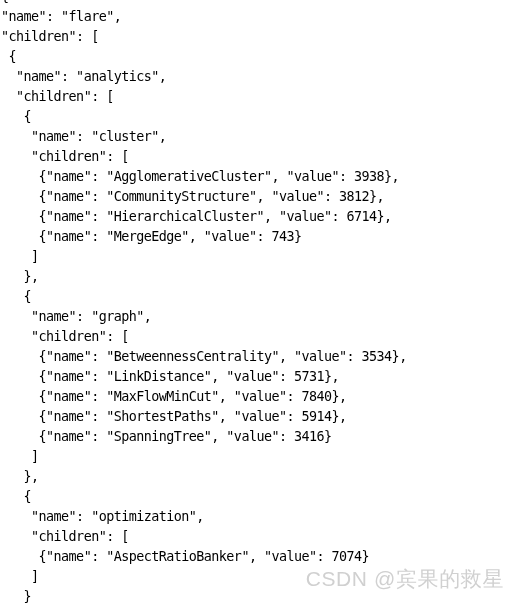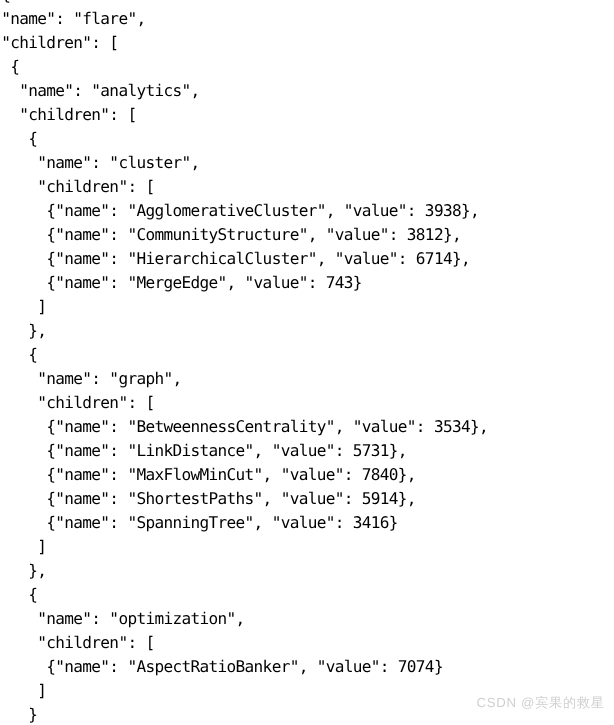--- a/index.html
+++ b/index.html
@@ -34,21 +34,21 @@
     letter-spacing: -0.55px;
     padding-left: 1px;
     margin: 0;
   }
 
   #watermark {
     position: absolute;
     right: 8px;
     bottom: 11px;
     font-family: "Liberation Sans", "DejaVu Sans", sans-serif;
-    font-size: 11px;
+    font-size: 21px;
     color: #d0d0d0;
     letter-spacing: 0.6px;
     white-space: nowrap;
     user-select: none;
     pointer-events: none;
   }
 </style>
 </head>
 <body>
 

